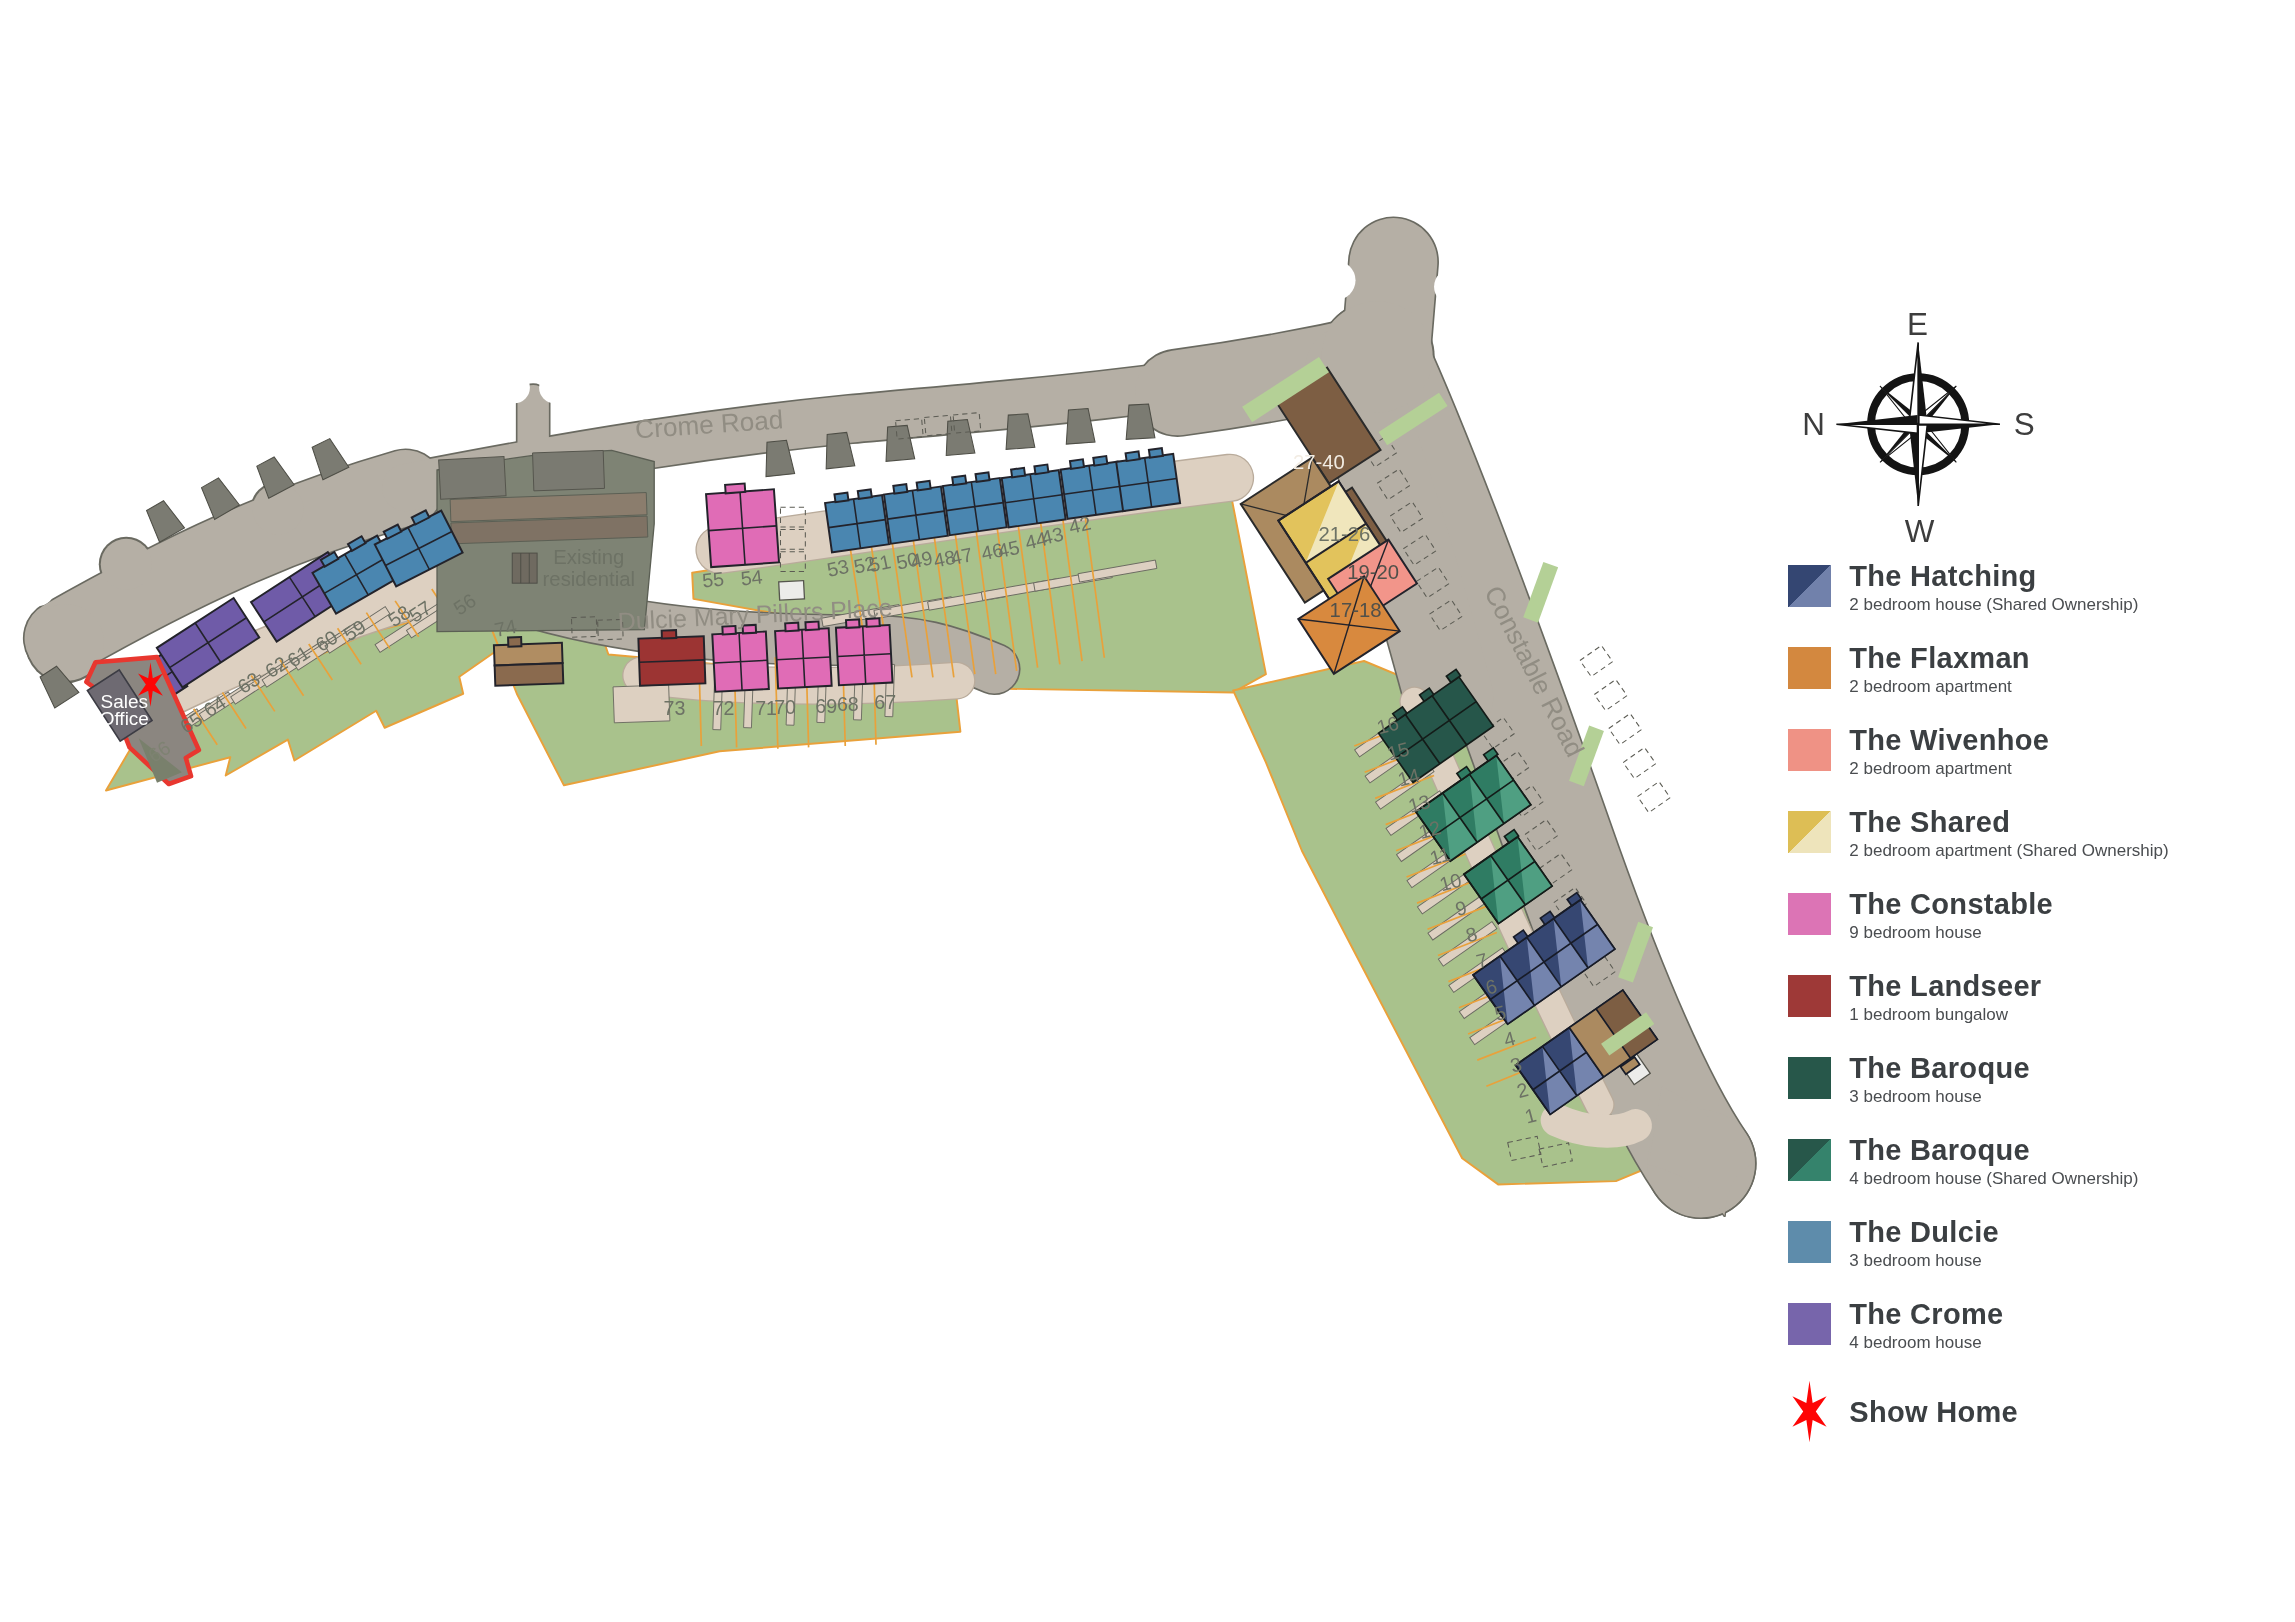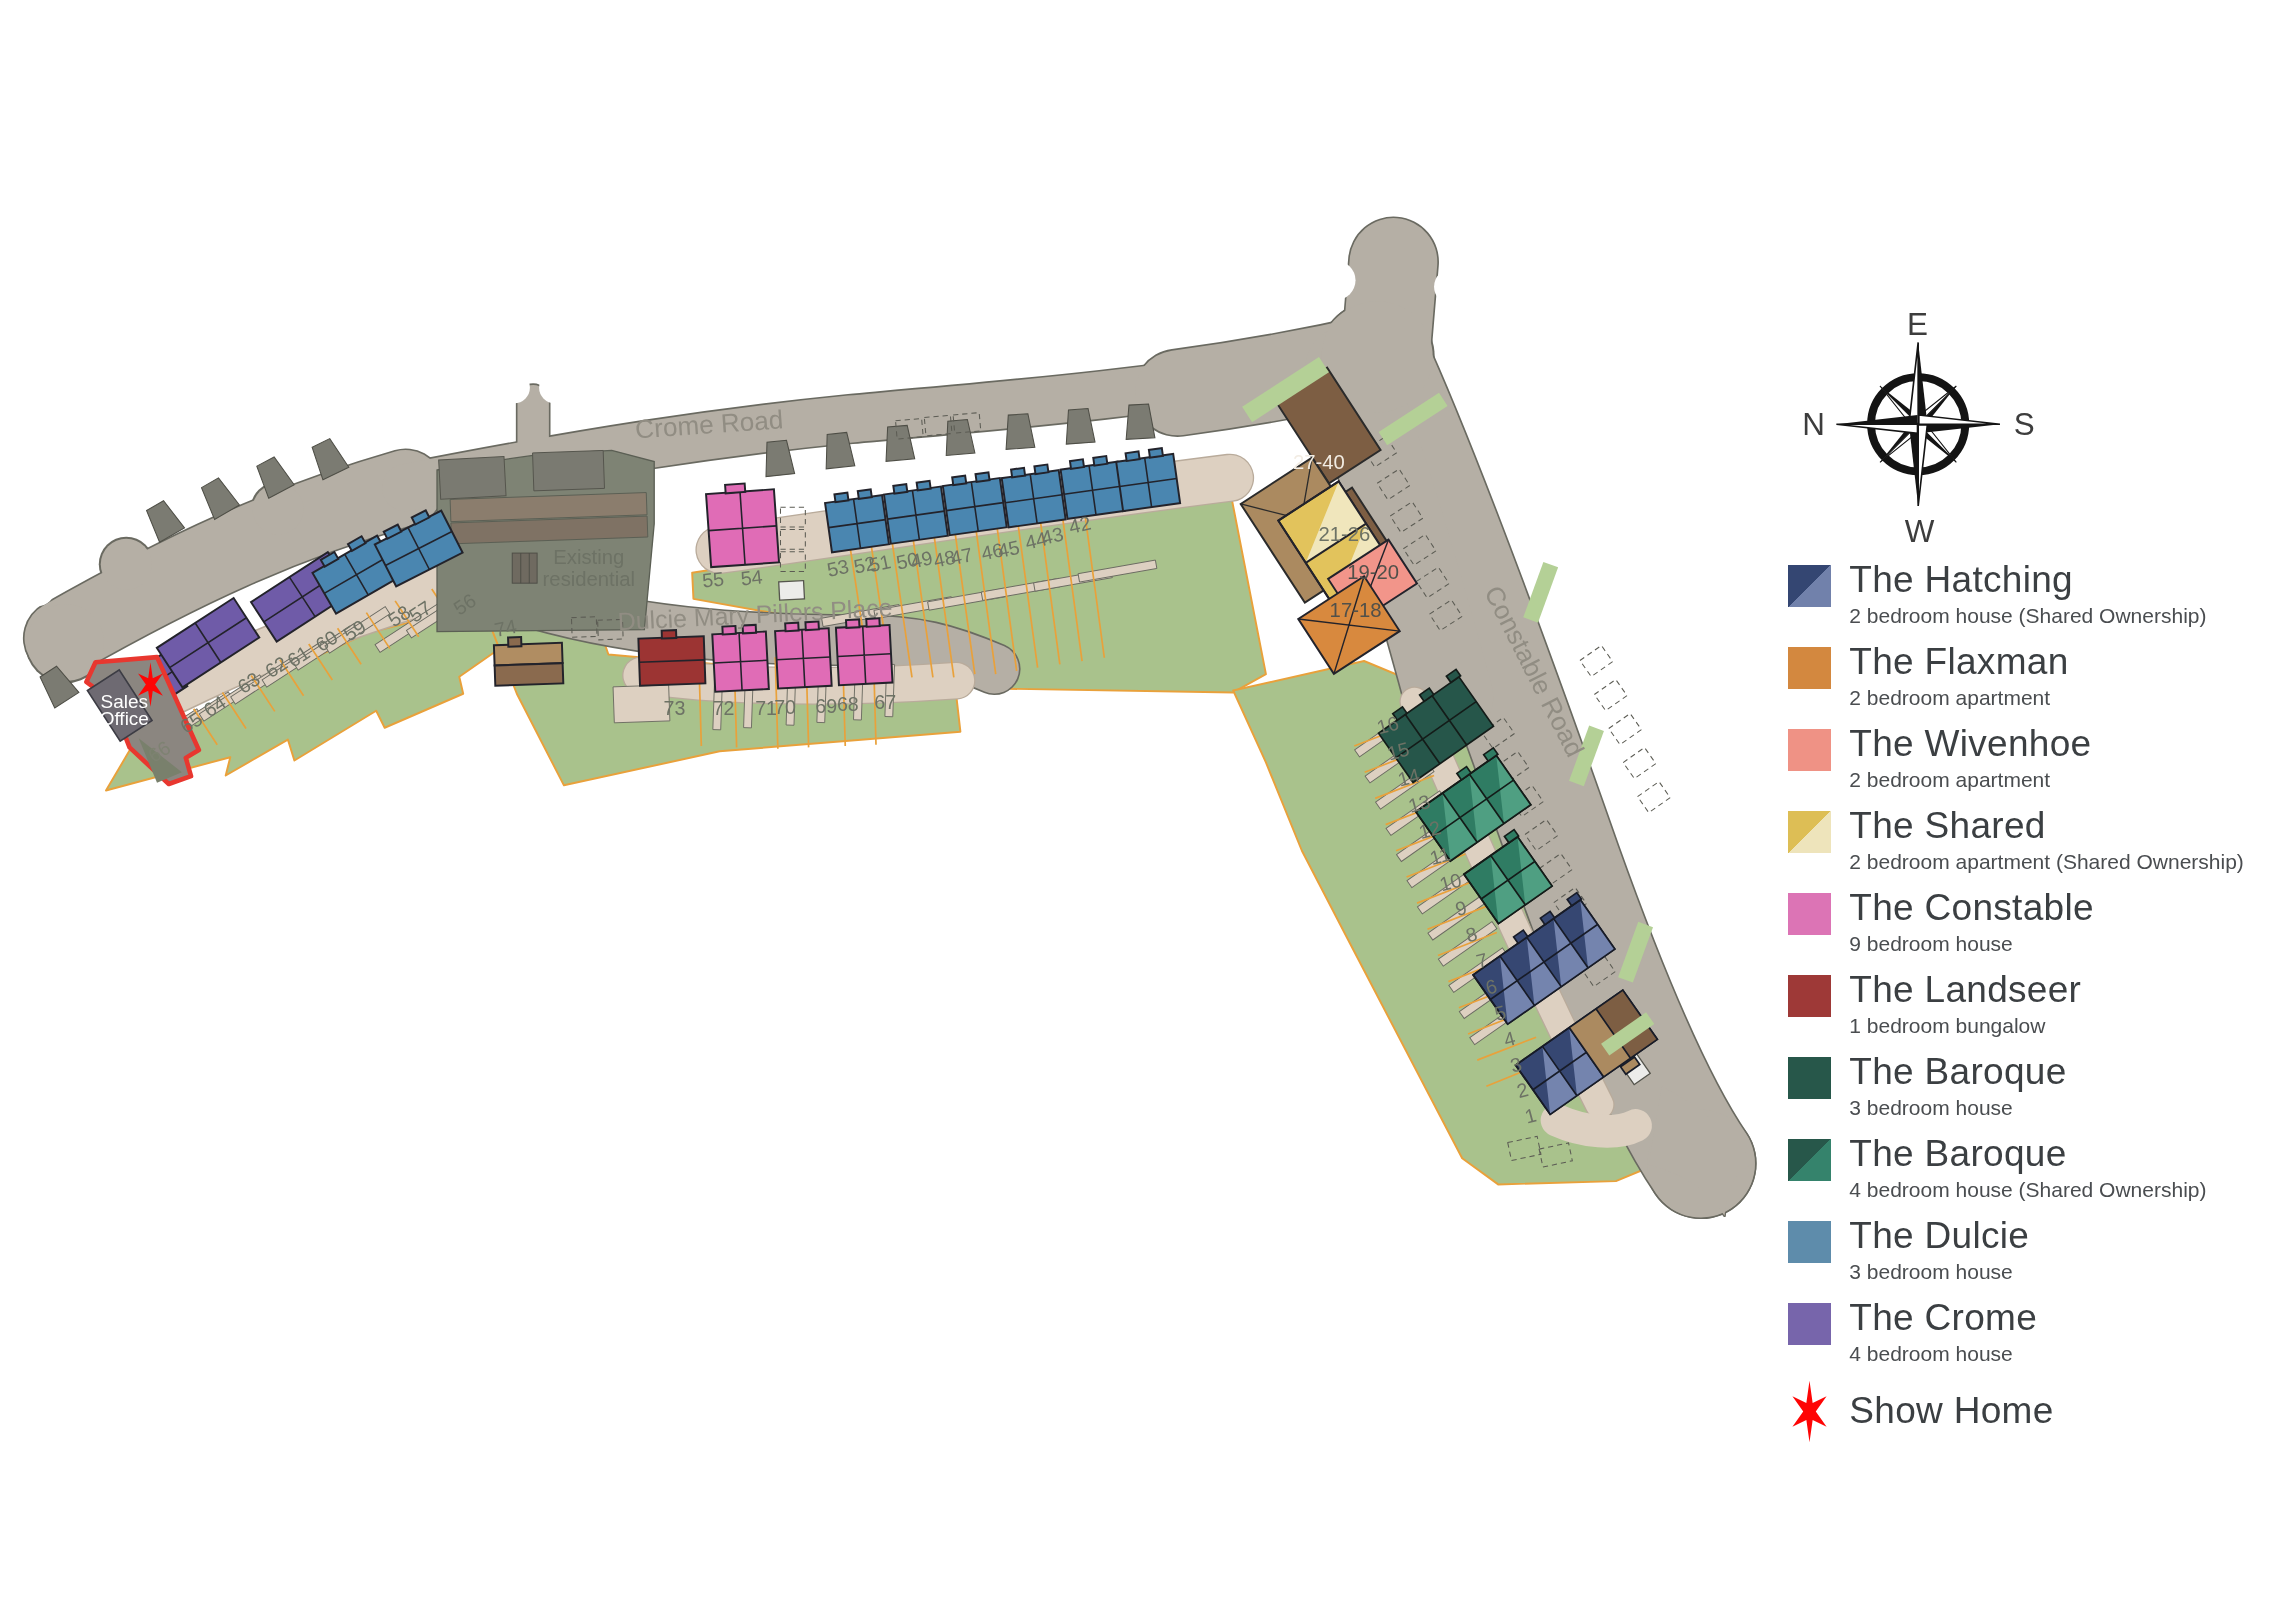--- a/index.html
+++ b/index.html
@@ -8,22 +8,22 @@
     font-family:"Liberation Sans",sans-serif;overflow:hidden;
   }
   #siteplan{position:absolute;left:0;top:0;width:2295px;height:1623px;}
   #siteplan text{font-family:"Liberation Sans",sans-serif;}
 
   
   .legend{position:absolute;left:1788px;top:561px;width:523px;}
   .legend-item{display:flex;align-items:flex-start;height:82px;}
   .swatch{width:43px;height:42px;flex:0 0 43px;margin-top:3.9px;}
   .ltext{margin-left:18.3px;}
-  .ltitle{font-size:37px;font-weight:400;color:#3b3f42;line-height:1.05;letter-spacing:0.3px;}
-  .ldesc{font-size:21px;font-weight:400;color:#4a4d50;margin-top:4.6px;line-height:1.1;}
+  .ltitle{font-size:29px;font-weight:700;color:#3b3f42;line-height:1.05;letter-spacing:0.3px;}
+  .ldesc{font-size:17px;font-weight:400;color:#4a4d50;margin-top:4.6px;line-height:1.1;}
   .showhome{display:flex;align-items:center;height:72px;margin-top:-5.2px;}
   .showhome .star-wrap{width:43px;height:65px;flex:0 0 43px;display:flex;align-items:center;justify-content:center;}
   .showhome .ltitle{margin-left:18.3px;}
 </style>
 </head>
 <body>
 
 <svg id="siteplan" viewBox="0 0 3508 2480">
   <defs>
     <path id="gar" d="M-22,26 L-15,-26 L15,-26 L22,26 Z"></path>

